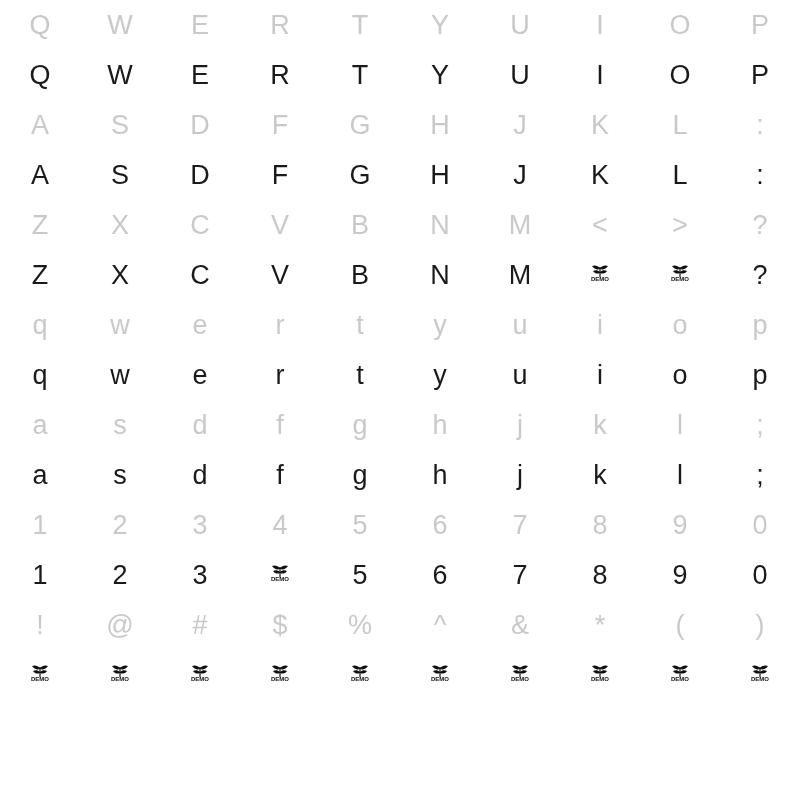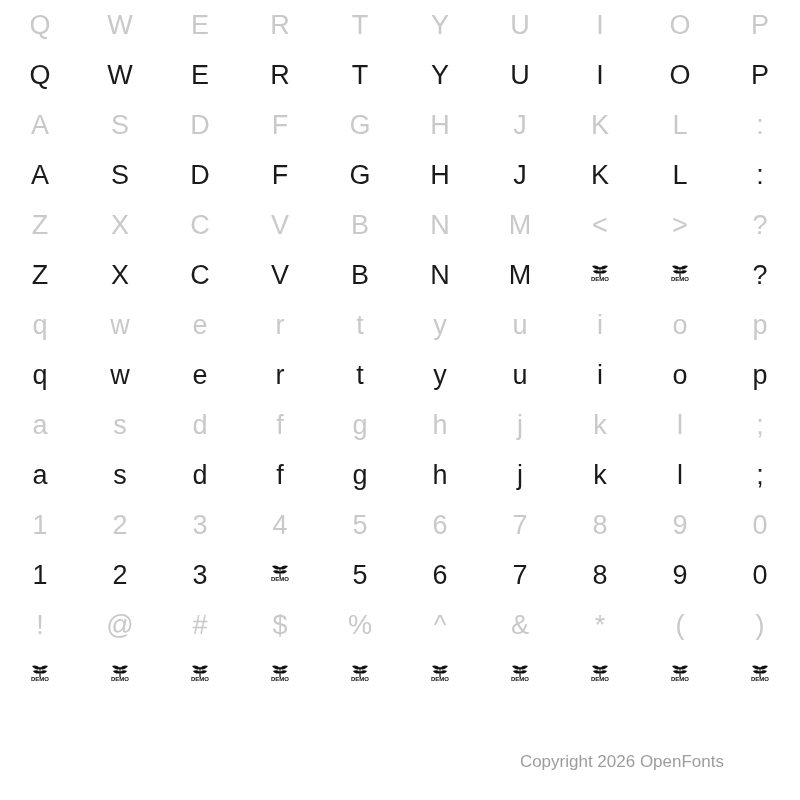--- a/index.html
+++ b/index.html
@@ -361,14 +361,13 @@
             <path d="M11 13 C11 9 11 6 11 3" stroke="#111" stroke-width="1.2" fill="none"></path>
             <path d="M11 4 C8 1 5 1 3 2 C5 5 8 6 11 5 Z" fill="#111"></path>
             <path d="M11 4 C14 1 17 1 19 2 C17 5 14 6 11 5 Z" fill="#111"></path>
             <path d="M11 8 C9 6 6 6 4 7 C6 10 9 10 11 9 Z" fill="#111"></path>
             <path d="M11 8 C13 6 16 6 18 7 C16 10 13 10 11 9 Z" fill="#111"></path>
           </svg>
           <span class="txt">DEMO</span>
         </span>
       </div>
     </div>
-  <div class="copyright">Copyright 2026 OpenFonts</div>
 </div>
 
 </body></html>

